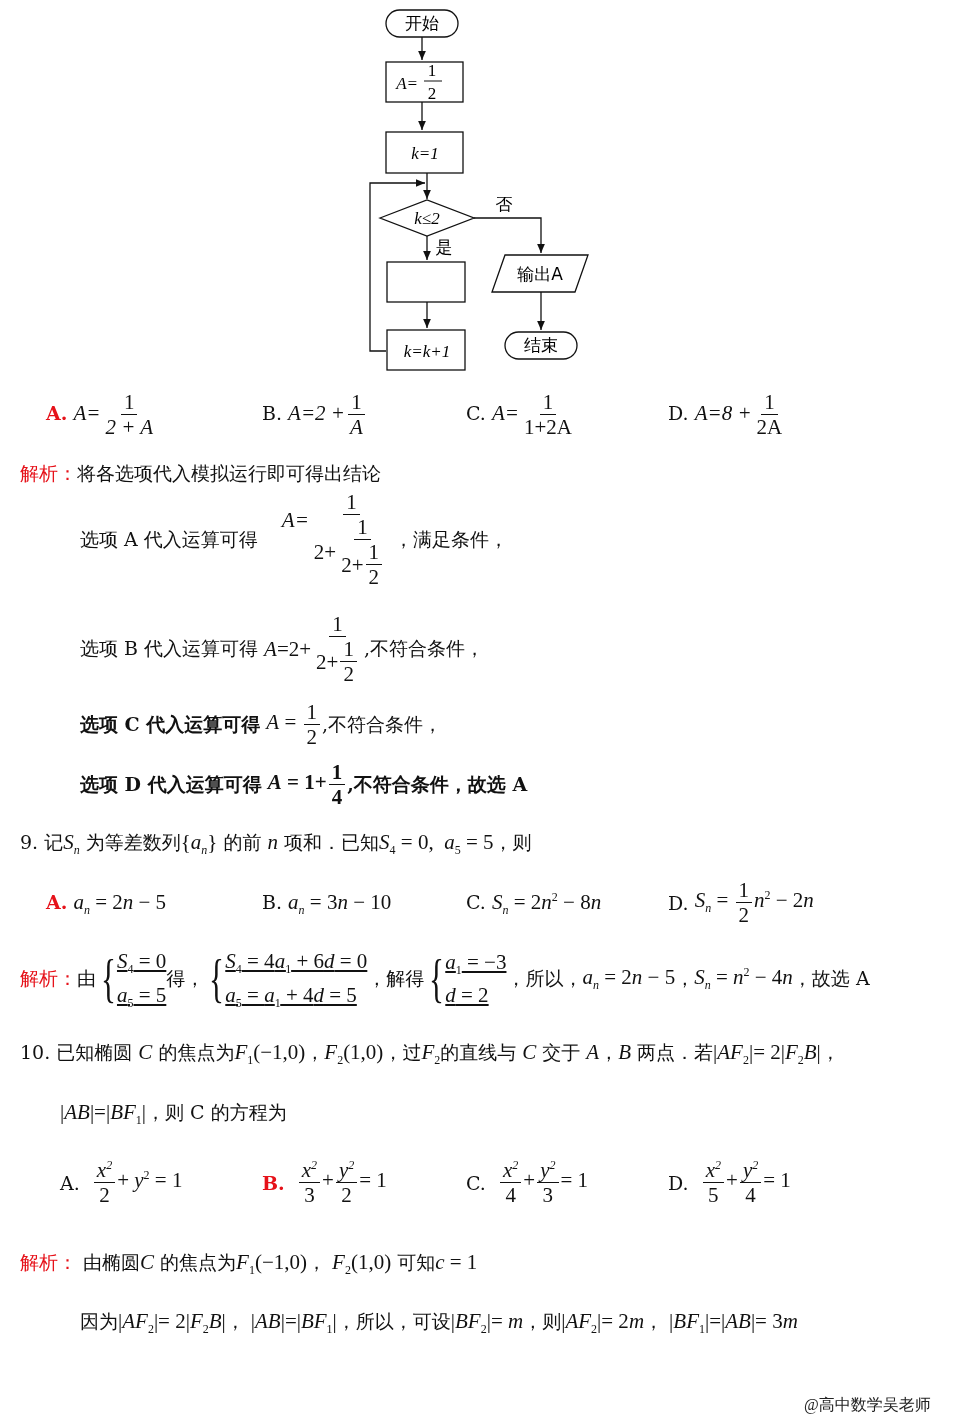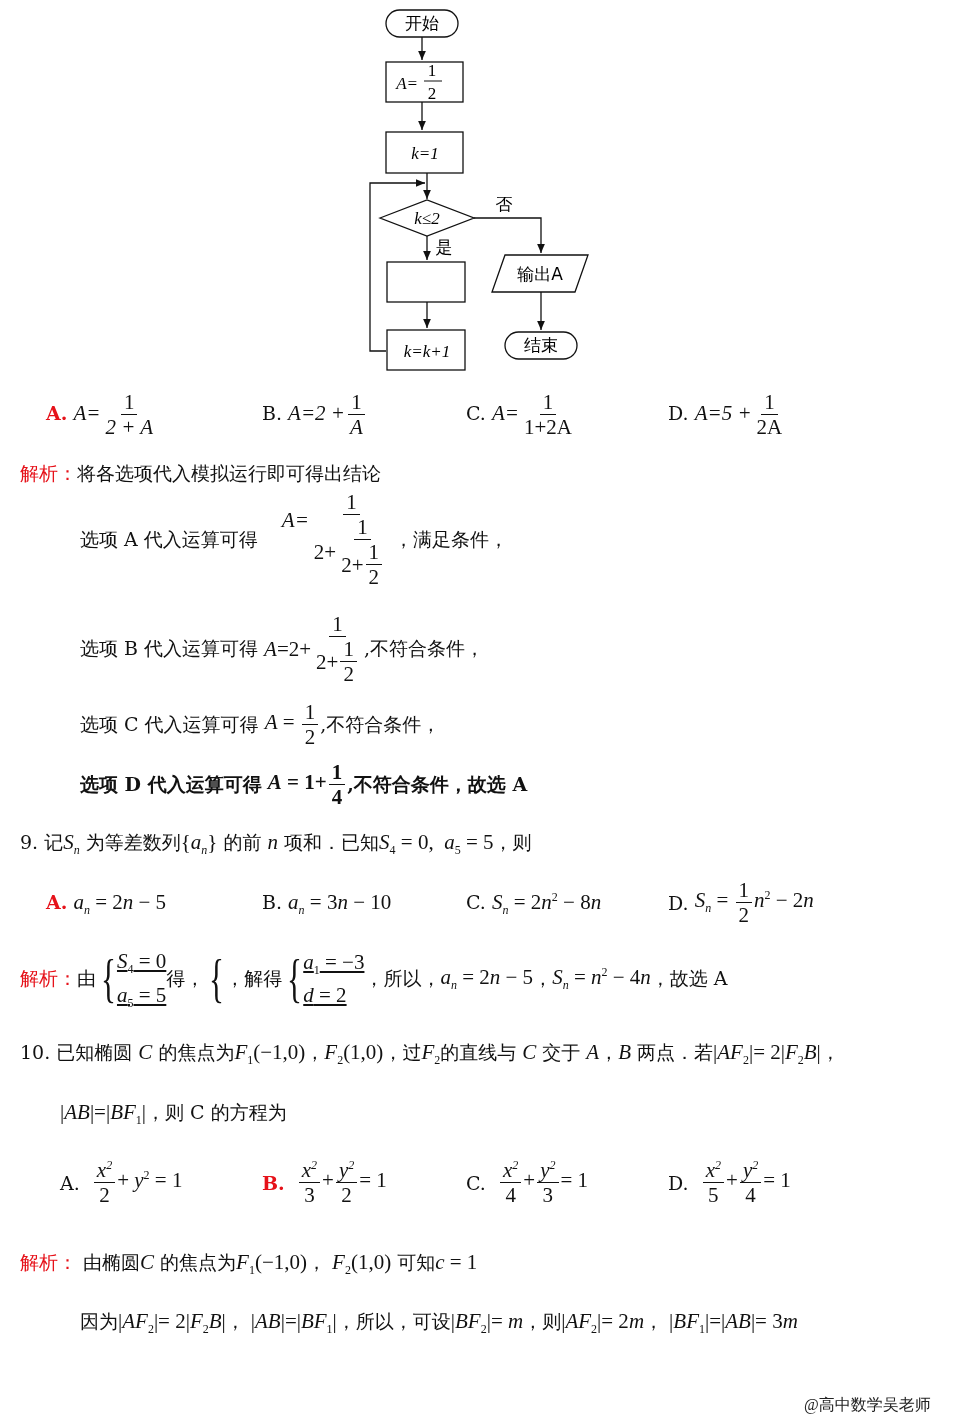--- a/index.html
+++ b/index.html
@@ -88,21 +88,21 @@
 </div>
 <div class="abs" style="left:466px;top:390px;text-align:right;">
   <span>C.</span>
   <span class="m i">A=</span><span class="frac m">
       <span class="n">1</span>
       <span class="d">1+2A</span>
     </span>
 </div>
 <div class="abs" style="left:668px;top:390px;">
   <span>D.</span>
-  <span class="m i">A=5 +</span><span class="frac m">
+  <span class="m i">A=8 +</span><span class="frac m">
       <span class="n">1</span>
       <span class="d">2A</span>
     </span>
 </div>
 
 <div class="abs" style="left:20px;top:461px;">
   <span class="redlbl">解析：</span><span>将各选项代入模拟运行即可得出结论</span>
 </div>
 
 <div class="abs" style="left:80px;top:490px;display:flex;align-items:center;">
@@ -131,21 +131,21 @@
         <span class="d" style="display:flex;align-items:center;">2+<span class="frac">
             <span class="n">1</span>
             <span class="d">2</span>
           </span></span>
       </span>
   </span>
   <span>,不符合条件，</span>
 </div>
 
 <div class="abs" style="left:80px;top:700px;display:flex;align-items:center;">
-  <span style="margin-right:6px;">选项 C 代入运算可得</span>
+  <span style="margin-right:6px;font-weight:bold;">选项 C 代入运算可得</span>
   <span class="m"><span class="i">A</span> = <span class="frac">
         <span class="n">1</span>
         <span class="d">2</span>
       </span></span>
   <span>,不符合条件，</span>
 </div>
 
 <div class="abs" style="left:80px;top:760px;display:flex;align-items:center;font-weight:bold;">
   <span style="margin-right:6px;">选项 D 代入运算可得</span>
   <span class="m"><span class="i">A</span> = 1+<span class="frac">
@@ -189,20 +189,24 @@
   <span class="brace m">
       <span class="b">{</span>
       <span class="rows">
         <span><span class="i">S</span><sub>4</sub> = 0</span>
         <span><span class="i">a</span><sub>5</sub> = 5</span>
       </span>
     </span>
   <span>得，</span>
   <span class="brace m">
       <span class="b">{</span>
+      <span class="rows">
+        <span><span class="i">S</span><sub>4</sub> = 4<span class="i">a</span><sub>1</sub> + 6<span class="i">d</span> = 0</span>
+        <span><span class="i">a</span><sub>5</sub> = <span class="i">a</span><sub>1</sub> + 4<span class="i">d</span> = 5</span>
+      </span>
     </span>
   <span>，解得</span>
   <span class="brace m">
       <span class="b">{</span>
       <span class="rows">
         <span><span class="i">a</span><sub>1</sub> = −3</span>
         <span><span class="i">d</span> = 2</span>
       </span>
     </span>
   <span>，所以，</span>

